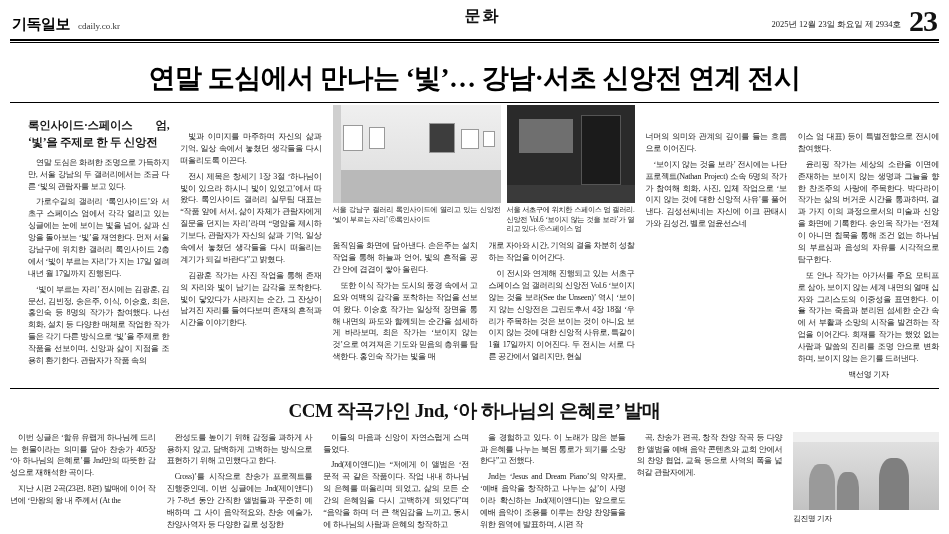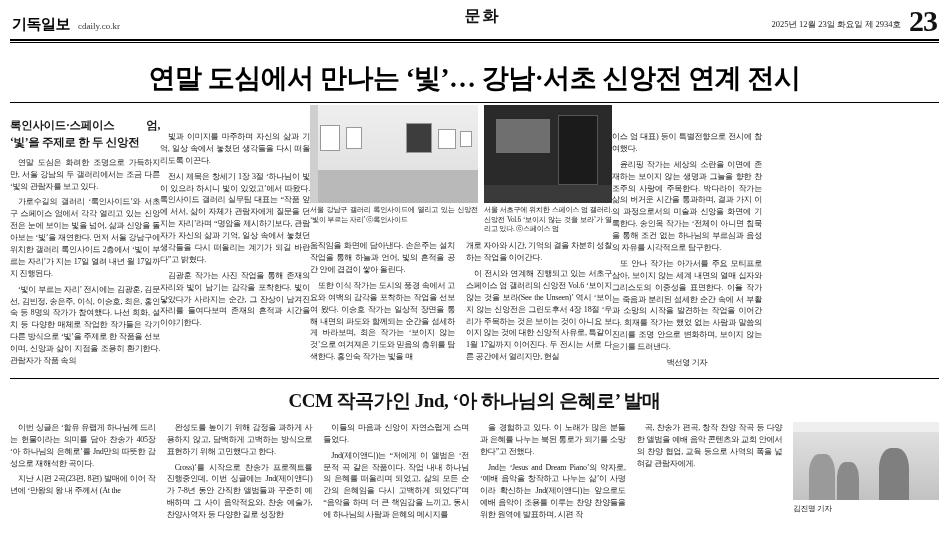--- a/index.html
+++ b/index.html
@@ -89,21 +89,23 @@
   .subhead {
     font-size: 11.5px;
     font-weight: bold;
     margin: 12px 0 6px 0;
     letter-spacing: -0.3px;
   }
 
   
   .top-area {
     display: flex;
+    gap: 11px;
     margin-top: 2px;
+    margin-left: 18px;
   }
   .col {
     font-size: 8.1px;
     line-height: 1.47;
     text-align: justify;
     color: #1a1a1a;
     letter-spacing: -0.25px;
     word-break: break-all;
   }
   .col p { margin: 0 0 4px 0; text-indent: 8px; }
@@ -209,21 +211,21 @@
   <div class="rule-thin"></div>
 
   <div class="headline">연말 도심에서 만나는 ‘빛’… 강남·서초 신앙전 연계 전시</div>
   <div class="rule-thin" style="margin-top:6px"></div>
 
   <div class="top-area">
 
     <div class="col c1">
       <div class="subhead">록인사이드·스페이스 엄, ‘빛’을 주제로 한 두 신앙전</div>
       <p>연말 도심은 화려한 조명으로 가득하지만, 서울 강남의 두 갤러리에서는 조금 다른 ‘빛의 관람자를 보고 있다.</p>
-      <p>가로수길의 갤러리 ‘록인사이드’와 서초구 스페이스 엄에서 각각 열리고 있는 신앙전은 눈에 보이는 빛을 넘어, 삶과 신앙을 돌아보는 ‘빛’을 재연한다. 먼저 서울 강남구에 위치한 갤러리 록인사이드 2층에서 ‘빛이 부르는 자리’가 지는 17일 열려 내년 월 17일까지 진행된다.</p>
+      <p>가로수길의 갤러리 ‘록인사이드’와 서초구 스페이스 엄에서 각각 열리고 있는 싱글에는 눈에 보이는 빛을 넘어, 삶과 신앙을 돌아보는 ‘빛’을 재연한다. 먼저 서울 강남구에 위치한 갤러리 록인사이드 2층에서 ‘빛이 부르는 자리’가 지는 17일 열려 내년 월 17일까지 진행된다.</p>
       <p>‘빛이 부르는 자리’ 전시에는 김광훈, 김문선, 김빈정, 송은주, 이식, 이승호, 최은, 홍인숙 등 8명의 작가가 참여했다. 나선 희화, 설치 등 다양한 매체로 작업한 작가들은 각기 다른 방식으로 ‘빛’을 주제로 한 작품을 선보이며, 신앙과 삶이 지점을 조용히 환기한다. 관람자가 작품 속의</p>
     </div>
 
     <div class="col c2">
       <div style="height:26px"></div>
       <p>빛과 이미지를 마주하며 자신의 삶과 기억, 일상 속에서 놓쳤던 생각들을 다시 떠올리도록 이끈다.</p>
       <p>전시 제목은 창세기 1장 3절 ‘하나님이 빛이 있으라 하시니 빛이 있었고’에서 따왔다. 록인사이드 갤러리 실무팀 대표는 “작품 앞에 서서, 삶이 자체가 관람자에게 질문을 던지는 자리’라며 “명암을 제시하기보다, 관람자가 자신의 삶과 기억, 일상 속에서 놓쳤던 생각들을 다시 떠올리는 계기가 되길 바란다”고 밝혔다.</p>
       <p>김광훈 작가는 사진 작업을 통해 존재의 자리와 빛이 남기는 감각을 포착한다. 빛이 닿았다가 사라지는 순간, 그 잔상이 남겨진 자리를 들여다보며 존재의 흔적과 시간을 이야기한다.</p>
     </div>
 
@@ -257,20 +259,25 @@
           <p class="noindent">움직임을 화면에 담아낸다. 손은주는 설치 작업을 통해 하늘과 언어, 빛의 흔적을 공간 안에 겹겹이 쌓아 올린다.</p>
           <p>또한 이식 작가는 도시의 풍경 속에서 고요와 여백의 감각을 포착하는 작업을 선보여 왔다. 이승호 작가는 일상적 장면을 통해 내면의 파도와 함께되는 순간을 섬세하게 바라보며, 최은 작가는 ‘보이지 않는 것’으로 여겨져온 기도와 믿음의 층위를 탐색한다. 홍인숙 작가는 빛을 매</p>
         </div>
         <div style="width:146px;" class="col">
           <p class="noindent">개로 자아와 시간, 기억의 결을 차분히 성찰하는 작업을 이어간다.</p>
           <p>이 전시와 연계해 진행되고 있는 서초구 스페이스 엄 갤러리의 신앙전 Vol.6 ‘보이지 않는 것을 보라(See the Unseen)’ 역시 ‘보이지 않는 신앙전은 그린도후서 4장 18절 ‘우리가 주목하는 것은 보이는 것이 아니요 보이지 않는 것에 대한 신앙적 사유로, 특같이 1월 17일까지 이어진다. 두 전시는 서로 다른 공간에서 열리지만, 현실</p>
         </div>
       </div>
     </div>
 
+    <div class="col c5">
+      <div style="height:26px"></div>
+      <p class="noindent">너머의 의미와 관계의 깊이를 들는 흐름으로 이어진다.</p>
+      <p>‘보이지 않는 것을 보라’ 전시에는 나단프로젝트(Nathan Project) 소속 6명의 작가가 참여해 회화, 사진, 입체 작업으로 ‘보이지 않는 것에 대한 신앙적 사유’를 풀어낸다. 김성선씨네는 자신에 이크 판태시가와 김성건, 벨로 엄윤선스네</p>
+    </div>
 
     <div class="col c5">
       <div style="height:26px"></div>
       <p class="noindent">이스 엄 대표) 등이 특별전향으로 전시에 참여했다.</p>
       <p>윤리핑 작가는 세상의 소란을 이면에 존재하는 보이지 않는 생명과 그늘을 향한 찬조주의 사랑에 주목한다. 박다라이 작가는 삶의 버거운 시간을 통과하며, 결과 가지 이의 과정으로서의 미술과 신앙을 화면에 기록한다. 송인옥 작가는 ‘전체이 아니면 침묵을 통해 조건 없는 하나님의 부르심과 음성의 자유를 시각적으로 탐구한다.</p>
       <p>또 안나 작가는 아가서를 주요 모티프로 삼아, 보이지 않는 세계 내면의 열매 십자와 그리스도의 이중성을 표면한다. 이율 작가는 죽음과 분리된 섬세한 순간 속에 서 부활과 소망의 시작을 발견하는 작업을 이어간다. 희재를 작가는 했었 없는 사람과 말씀의 진리를 조명 안으로 변화하며, 보이지 않는 은기를 드러낸다.</p>
       <div class="byline-right">백선영 기자</div>
     </div>
   </div>
 
@@ -282,21 +289,21 @@
     <div class="bcol b1">
       <p>이번 싱글은 ‘함유 유랩게 하나님께 드리는 헌물이라는 의미를 담아 찬송가 405장 ‘아 하나님의 은혜로’를 Jnd만의 따뜻한 감성으로 재해석한 곡이다.</p>
       <p>지난 시편 2곡(23편, 8편) 발매에 이어 작년에 ‘만왕의 왕 내 주께서 (At the</p>
     </div>
     <div class="bcol b2">
       <p>완성도를 높이기 위해 감정을 과하게 사용하지 않고, 담백하게 고백하는 방식으로 표현하기 위해 고민했다고 한다.</p>
       <p>Cross)’를 시작으로 찬송가 프로젝트를 진행중인데, 이번 싱글에는 Jnd(제이앤디)가 7-8년 동안 간직한 앨범들과 꾸준히 예배하며 그 사이 음악적요와, 찬송 예술가, 찬양사역자 등 다양한 길로 성장한</p>
     </div>
     <div class="bcol b3">
       <p>이들의 마음과 신앙이 자연스럽게 스며들었다.</p>
-      <p>Jnd(제이앤디)는 “저에게 이 앨범은 ‘전문적 곡 같은 작품이다. 작업 내내 하나님의 은혜를 떠올리며 되었고, 삶의 모든 순간의 은혜임을 다시 고백하게 되었다”며 “음악을 하며 더 큰 책임감을 느끼고, 동시에 하나님의 사람과 은혜의 메시지를</p>
+      <p>Jnd(제이앤디)는 “저에게 이 앨범은 ‘전문적 곡 같은 작품이다. 작업 내내 하나님의 은혜를 떠올리며 되었고, 삶의 모든 순간의 은혜임을 다시 고백하게 되었다”며 “음악을 하며 더 큰 책임감을 느끼고, 동시에 하나님의 사람과 은혜의 창작하고</p>
     </div>
     <div class="bcol b4">
       <p>을 경험하고 있다. 이 노래가 많은 분들과 은혜를 나누는 북된 통로가 되기를 소망한다”고 전했다.</p>
       <p>Jnd는 ‘Jesus and Dream Piano’의 약자로, ‘예배 음악을 창작하고 나누는 삶’이 사명이라 확신하는 Jnd(제이앤디)는 앞으로도 예배 음악이 조용를 이루는 찬양 찬양들을 위한 원역에 발표하며, 시편 작</p>
     </div>
     <div class="bcol b5">
       <p>곡, 찬송가 편곡, 창작 찬양 작곡 등 다양한 앨범을 예배 음악 콘텐츠와 교회 안에서의 찬양 협업, 교육 등으로 사역의 폭을 넓혀갈 관람자에게.</p>
     </div>
     <div class="bcol b6">
       <div class="albumart">

